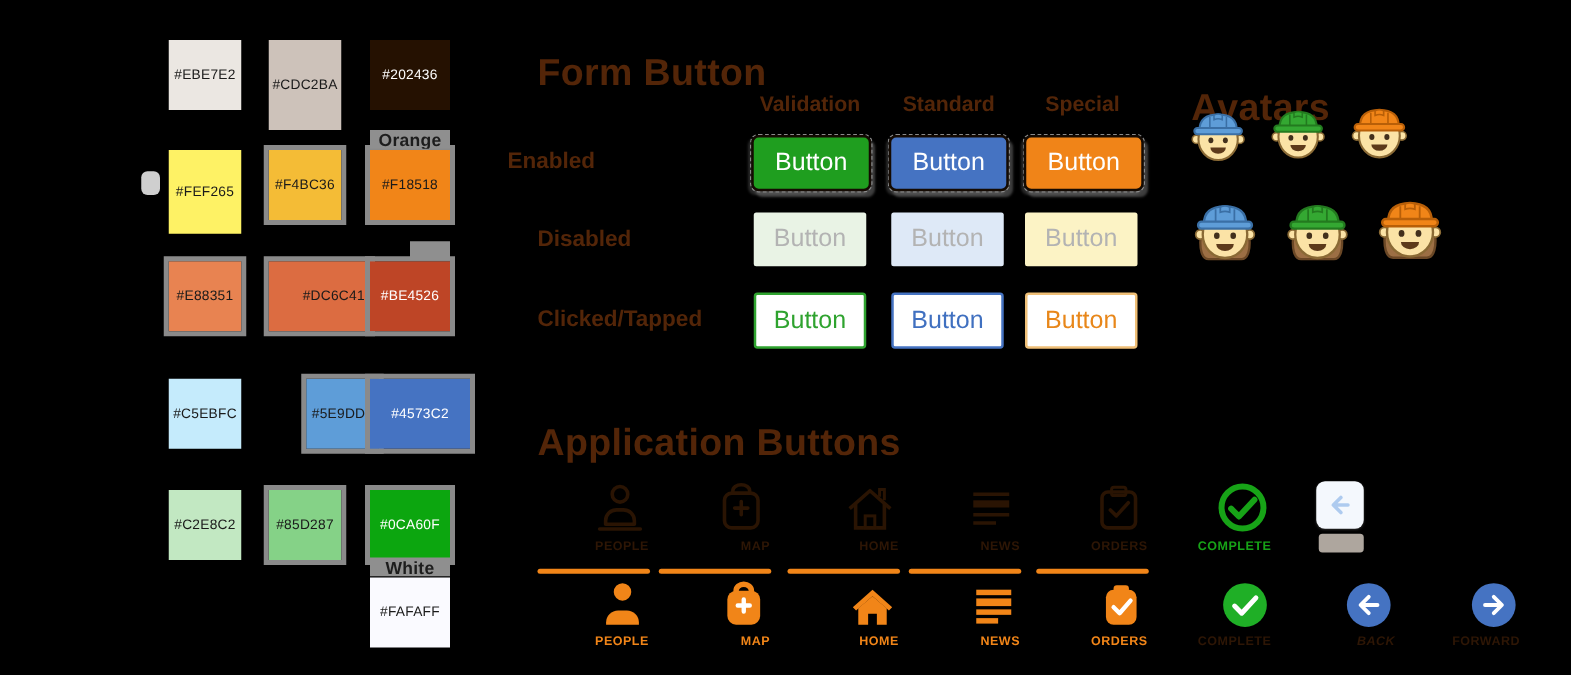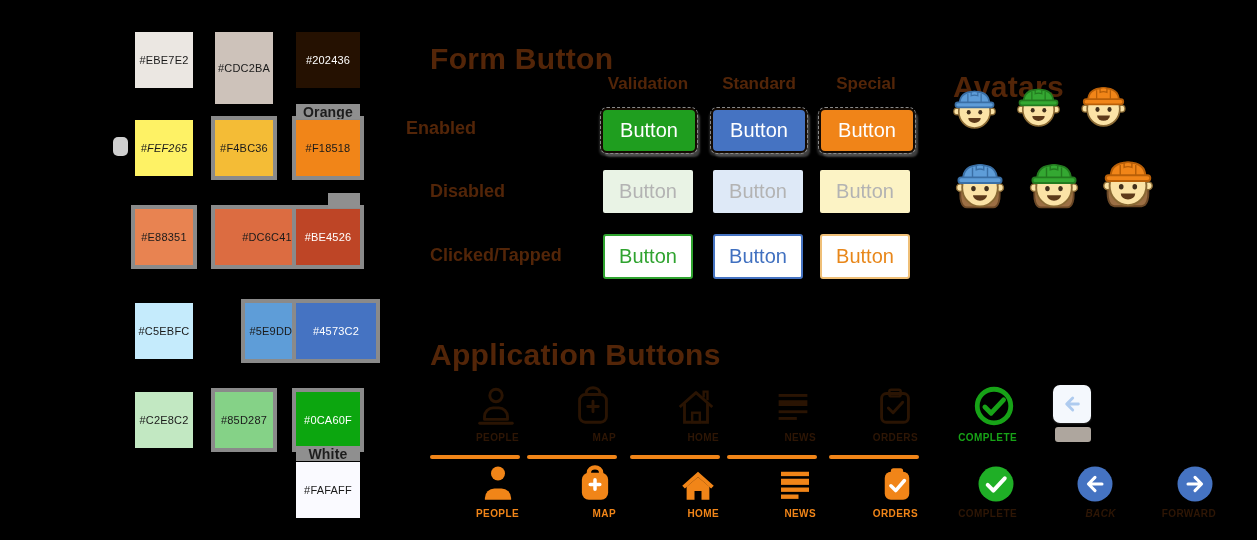--- a/index.html
+++ b/index.html
@@ -45,21 +45,21 @@
 <div id="palette">
     <div class="swatch" style="left: 135px; top: 32px; width: 58px; height: 56px; background: rgb(235, 231, 226); color: rgb(26, 26, 26);">
       <span>#EBE7E2</span>
     </div>
     <div class="swatch" style="left: 215px; top: 32px; width: 58px; height: 72px; background: rgb(205, 194, 186); color: rgb(26, 26, 26);">
       <span>#CDC2BA</span>
     </div>
     <div class="swatch" style="left: 296px; top: 32px; width: 64px; height: 56px; background: rgb(37, 17, 1); color: rgb(255, 255, 255);">
       <span>#202436</span>
     </div>
-    <div class="swatch" style="left: 135px; top: 120px; width: 58px; height: 56px; background: rgb(254, 242, 101); color: rgb(26, 26, 26); font-style: italic;">
+    <div class="swatch" style="left: 135px; top: 120px; width: 58px; height: 67px; background: rgb(254, 242, 101); color: rgb(26, 26, 26);">
       <span>#FEF265</span>
     </div>
     <div class="swatch bordered" style="left: 215px; top: 120px; width: 58px; height: 56px; background: rgb(244, 188, 54); color: rgb(26, 26, 26);">
       <span>#F4BC36</span>
     </div>
     <div class="swatch bordered" style="left: 296px; top: 120px; width: 64px; height: 56px; background: rgb(241, 133, 24); color: rgb(26, 26, 26);">
       <span>#F18518</span>
       <div class="frag">Orange</div>
     </div>
     <div class="swatch bordered" style="left: 135px; top: 209px; width: 58px; height: 56px; background: rgb(232, 131, 81); color: rgb(26, 26, 26);">

